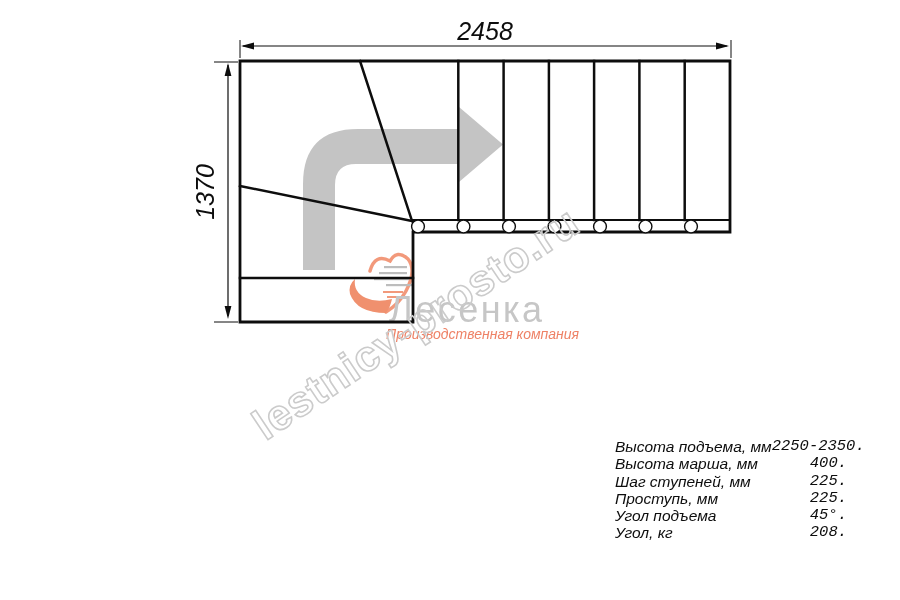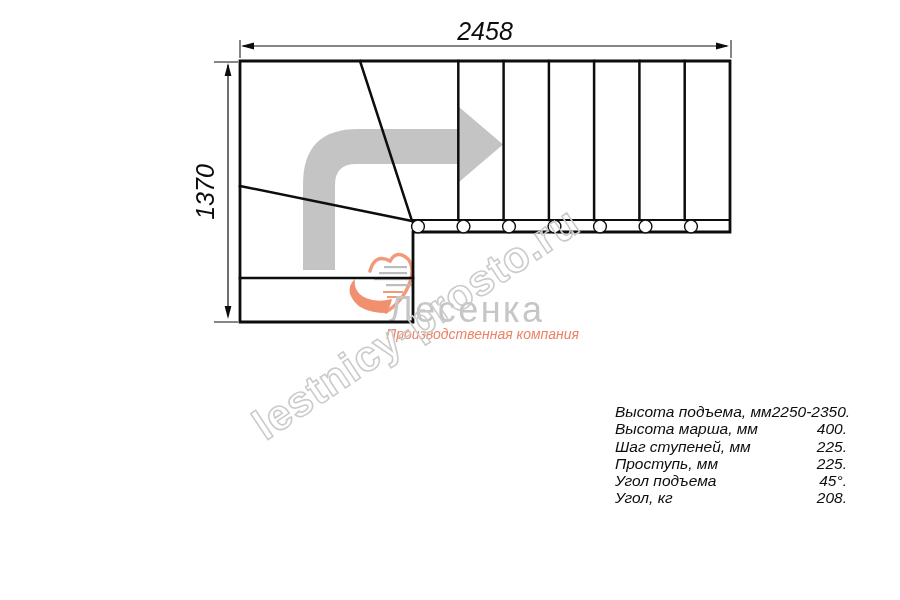--- a/index.html
+++ b/index.html
@@ -10,26 +10,26 @@
   .plan-svg{position:absolute;left:0;top:0;}
   .watermark{
     position:absolute;left:266px;top:402px;
     font-family:"Liberation Sans",sans-serif;font-weight:bold;font-size:43px;
     letter-spacing:1px;white-space:nowrap;
     color:transparent;-webkit-text-stroke:1.6px #cbcbcb;
     transform:rotate(-33.7deg);transform-origin:0 40px;
     pointer-events:none;
   }
   .specs{
-    position:absolute;left:615px;top:403px;width:232px;
+    position:absolute;left:615px;top:438px;width:232px;
     font-size:15.5px;font-style:italic;color:#0d0d0d;line-height:17.3px;
   }
   .spec-row{display:flex;}
   .spec-label{white-space:nowrap;}
-  .spec-value{margin-left:auto;white-space:nowrap;text-align:right;}
+  .spec-value{margin-left:auto;white-space:nowrap;text-align:right;font-family:Liberation Mono, monospace;}
   .dim-text{
     font-family:"Liberation Sans",sans-serif;font-style:italic;font-size:25px;fill:#0d0d0d;
   }
   .logo-name{
     font-family:"Liberation Sans",sans-serif;font-size:36px;letter-spacing:2.5px;fill:#c6c6c6;
   }
   .logo-subtitle{
     font-family:"Liberation Sans",sans-serif;font-style:italic;font-size:14px;fill:#ee8266;
   }
 </style>

